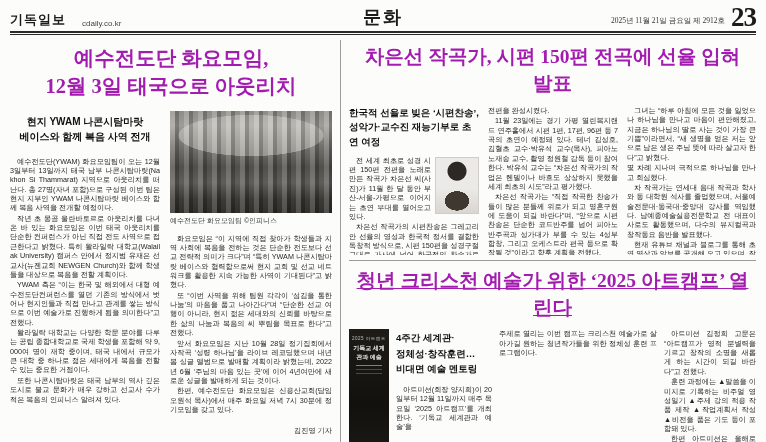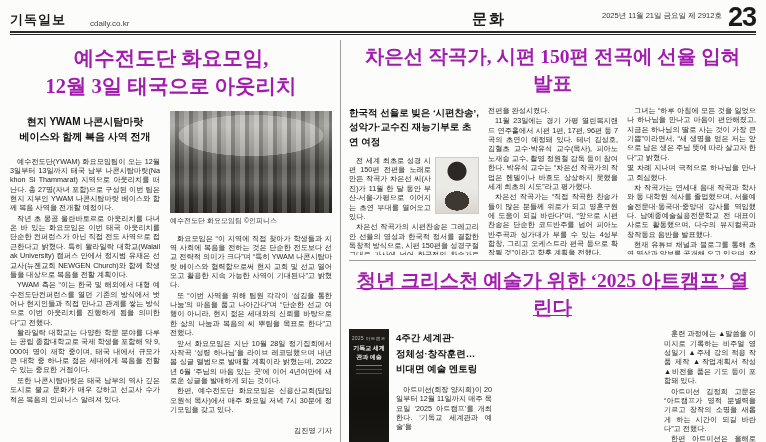--- a/index.html
+++ b/index.html
@@ -7,25 +7,25 @@
   body {
     background:#fcfcfa;
     color:#1b1b1b;
     font-family:"Liberation Sans","DejaVu Sans",sans-serif;
     overflow:hidden;
   }
   .page { width:766px; height:442px; padding:5px 10px 0; overflow:hidden; }
 
   
   .hdr { display:flex; align-items:flex-end; height:24px; }
-  .hdr-left { display:flex; align-items:flex-end; gap:24px; width:250px; }
+  .hdr-left { display:flex; align-items:flex-end; gap:16px; width:250px; }
   .masthead { font-size:13px; font-weight:bold; letter-spacing:1px; }
   .site-url { font-size:8px; color:#444; padding-bottom:1px; }
-  .hdr-center { flex:1; text-align:right; font-size:15px; font-weight:bold; letter-spacing:2px; }
-  .hdr-right { width:250px; display:flex; justify-content:flex-end; align-items:center; gap:6px; }
+  .hdr-center { flex:1; text-align:center; font-size:18px; font-weight:bold; letter-spacing:2px; }
+  .hdr-right { width:250px; display:flex; justify-content:flex-end; align-items:flex-end; gap:6px;font-family:Liberation Serif, serif; }
   .date-issue { font-size:7.5px; color:#333; padding-bottom:3px; }
   .page-num { font-size:27px; font-weight:bold; line-height:.85; letter-spacing:-1px; }
   .hdr-rule { margin-top:2px; height:4px; border-top:2px solid #2b2b2b; border-bottom:1px solid #2b2b2b; }
 
   
   .main { display:flex; margin-top:5px; height:404px; overflow:hidden; }
   .vdiv { width:1px; background:#9c9c9a; margin:0 8px; }
   .col-right { flex:1; display:flex; flex-direction:column; overflow:hidden; }
   .hdiv { height:1px; background:#9c9c9a; margin:5px 0 3px; }
 
@@ -114,28 +114,28 @@
         <span>12월 3일 태국으로 아웃리치</span>
       </h1>
       <div class="art1-cols">
         <div class="a1c1">
           <div class="a1-sub subhead">
             <span>현지 YWAM 나콘시탐마랏</span><br>
             <span>베이스와 함께 복음 사역 전개</span>
           </div>
           <p class="body">예수전도단(YWAM) 화요모임팀이 오는 12월 3일부터 13일까지 태국 남부 나콘시탐마랏(Nakhon Si Thammarat) 지역으로 아웃리치를 떠난다. 총 27명(자녀 포함)으로 구성된 이번 팀은 현지 지부인 YWAM 나콘시탐마랏 베이스와 함께 복음 사역을 전개할 예정이다.</p>
           <p class="body">작년 초 몽골 울란바토르로 아웃리치를 다녀온 바 있는 화요모임은 이번 태국 아웃리치를 단순한 컨퍼런스가 아닌 직접 전도 사역으로 접근한다고 밝혔다. 특히 왈라일락 대학교(Walailak University) 캠퍼스 안에서 정지범 유재은 선교사(뉴젠교회 NEWGEN Church)와 함께 학생들을 대상으로 복음을 전할 계획이다.</p>
-          <p class="body">YWAM 측은 “이는 한국 및 해외에서 대형 예수전도단컨퍼런스를 열던 기존의 방식에서 벗어나 현지인들과 직접 만나고 관계를 쌓는 방식으로 이번 아웃리치를 진행하게 됨을 의미한다”고 전했다.</p>
+          <p class="body">YWAM 측은 “이는 한국 및 해외에서 대형 예수전도단컨퍼런스를 열던 기존의 방식에서 벗어나 현지인들과 직접 만나고 관계를 쌓는 방식으로 이번 예술가로 진행하게 됨을 의미한다”고 전했다.</p>
           <p class="body">왈라일락 대학교는 다양한 학문 분야를 다루는 공립 종합대학교로 국제 학생을 포함해 약 9,000여 명이 재학 중이며, 태국 내에서 규모가 큰 대학 중 하나로 젊은 세대에게 복음을 전할 수 있는 중요한 거점이다.</p>
           <p class="body">또한 나콘시탐마랏은 태국 남부의 역사 깊은 도시로 불교 문화가 매우 강하고 선교사 수가 적은 복음의 인피니스 알려져 있다.</p>
         </div>
         <div class="a1c2">
           <div class="photo-group"></div>
           <div class="pcap">예수전도단 화요모임팀 ©인피니스</div>
-          <p class="body">화요모임은 “이 지역에 직접 찾아가 학생들과 지역 사회에 복음을 전하는 것은 단순한 전도보다 선교 전략적 의미가 크다”며 “특히 YWAM 나콘시탐마랏 베이스와 협력함으로써 현지 교회 및 선교 열어오고 활용한 지속 가능한 사역이 기대된다”고 밝혔다.</p>
+          <p class="body">화요모임은 “이 지역에 직접 찾아가 학생들과 지역 사회에 복음을 전하는 것은 단순한 전도보다 선교 전략적 의미가 크다”며 “특히 YWAM 나콘시탐마랏 베이스와 협력함으로써 현지 교회 및 선교 네트워크를 활용한 지속 가능한 사역이 기대된다”고 밝혔다.</p>
           <p class="body">또 “이번 사역을 위해 팀원 각각이 ‘섬김을 통한 나눔’의 마음을 품고 나아간다”며 “단순한 선교 여행이 아니라, 현지 젊은 세대와의 신뢰를 바탕으로 한 삶의 나눔과 복음의 씨 뿌림을 목표로 한다”고 전했다.</p>
           <p class="body">앞서 화요모임은 지난 10월 28일 정기집회에서 자작곡 ‘성령 하나님’을 라이브 레코딩했으며 내년 봄 싱글 앨범으로 발매할 계획이라 밝혔는데, 2022년 6월 ‘주님의 마음 있는 곳’에 이어 4년여만에 새로운 싱글을 발매하게 되는 것이다.</p>
           <p class="body">한편, 예수전도단 화요모임은 신용산교회(담임 오원석 목사)에서 매주 화요일 저녁 7시 30분에 정기모임을 갖고 있다.</p>
           <div class="byline">김진영 기자</div>
         </div>
       </div>
     </section>
 
     <div class="vdiv"></div>
 
@@ -184,24 +184,25 @@
           </div>
           <div class="a3c1">
             <div class="a3-sub subhead">
               <span>4주간 세계관·</span><br>
               <span>정체성·창작훈련…</span><br>
               <span>비대면 예술 멘토링</span>
             </div>
             <p class="body">아트미션(회장 양지희)이 20일부터 12월 11일까지 매주 목요일 ‘2025 아트캠프’를 개최한다. ‘기독교 세계관과 예술’을</p>
           </div>
           <div class="a3c2">
+            <p class="body noind">주제로 열리는 이번 캠프는 크리스천 예술가로 살아가길 원하는 청년작가들을 위한 정체성 훈련 프로그램이다.</p>
           </div>
           <div class="a3c3">
+            <p class="body">아트미션 김정희 고문은 “아트캠프가 영적 분별력을 기르고 창작의 소명을 새롭게 하는 시간이 되길 바란다”고 전했다.</p>
             <p class="body">훈련 과정에는 ▲말씀을 이미지로 기록하는 비주얼 영성일기 ▲주제 강의 적용 작품 제작 ▲작업계획서 작성 ▲비전을 품은 기도 등이 포함돼 있다.</p>
-            <p class="body">아트미션 김정희 고문은 “아트캠프가 영적 분별력을 기르고 창작의 소명을 새롭게 하는 시간이 되길 바란다”고 전했다.</p>
             <p class="body">한편 아트미션은 올해로 창립 27년을 맞았으며, 기독예술의 지평을 확장해 온 크리스천 미술가들의 공동체다.</p>
 
           </div>
         </div>
       </section>
 
     </div>
   </div>
 </div>
 

